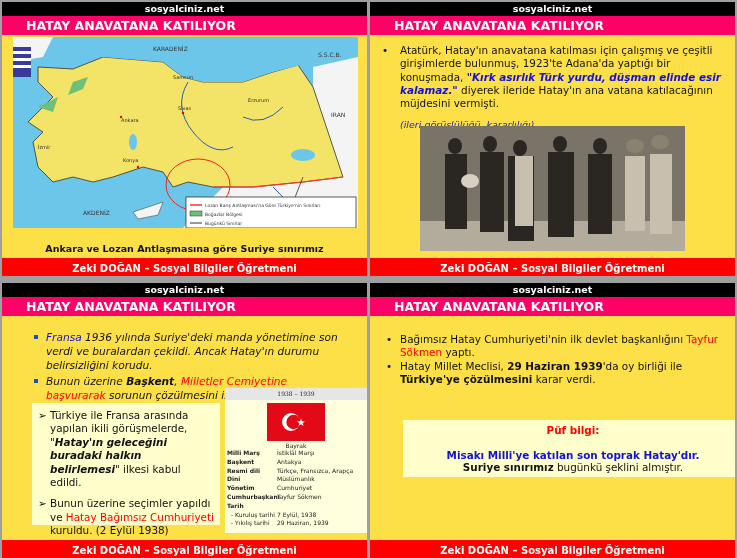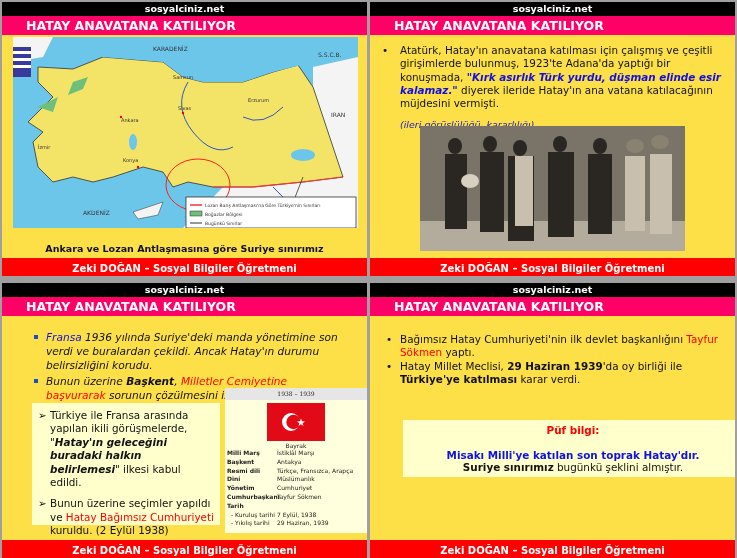--- a/index.html
+++ b/index.html
@@ -242,21 +242,21 @@
 <div class="slide s4">
   <div class="site-bar">sosyalciniz.net</div>
   <div class="title-bar">HATAY ANAVATANA KATILIYOR</div>
   <ul class="s4-list">
     <li>
       <span class="dot">•</span>
       <span>Bağımsız Hatay Cumhuriyeti'nin ilk devlet başkanlığını </span><span class="red">Tayfur Sökmen</span><span> yaptı.</span>
     </li>
     <li>
       <span class="dot">•</span>
-      <span>Hatay Millet Meclisi, </span><span class="b">29 Haziran 1939</span><span>'da oy birliği ile </span><span class="b">Türkiye'ye katılması</span><span> karar verdi.</span>
+      <span>Hatay Millet Meclisi, </span><span class="b">29 Haziran 1939</span><span>'da oy birliği ile </span><span class="b">Türkiye'ye çözülmesini</span><span> karar verdi.</span>
     </li>
   </ul>
   <div class="puf-box">
     <div class="puf-title">Püf bilgi:</div>
     <div class="puf-line1">Misakı Milli'ye katılan son toprak Hatay'dır.</div>
     <div class="puf-line2"><span>Suriye sınırımız</span><span style="font-weight:normal"> bugünkü şeklini almıştır.</span></div>
   </div>
   <div class="footer">Zeki DOĞAN – Sosyal Bilgiler Öğretmeni</div>
 </div>
 

